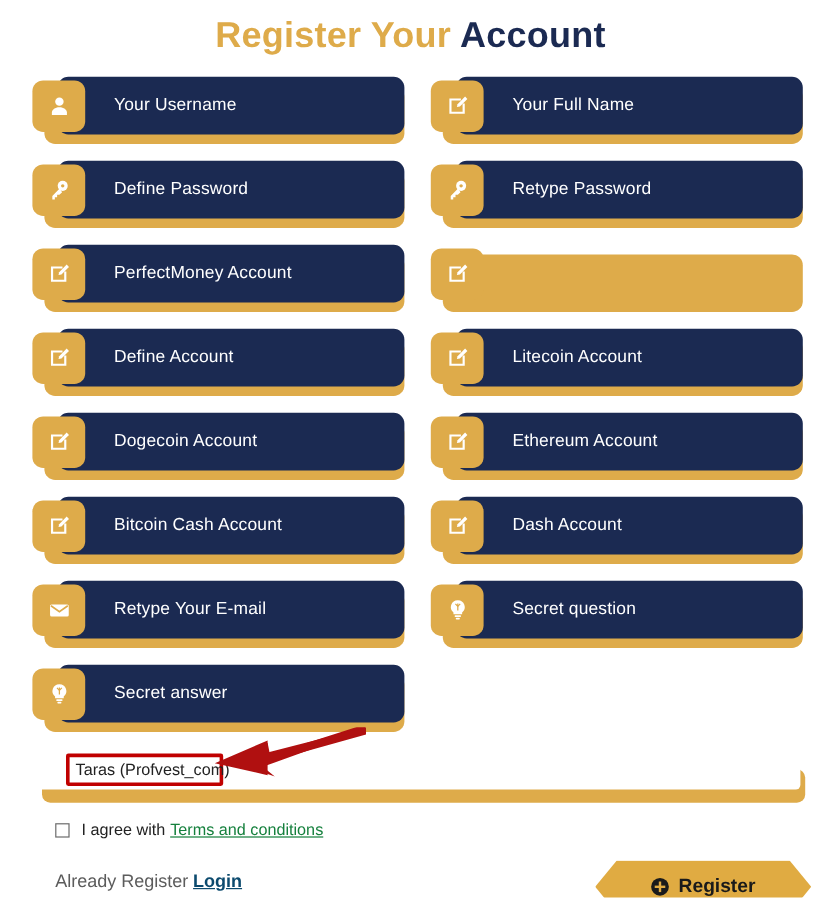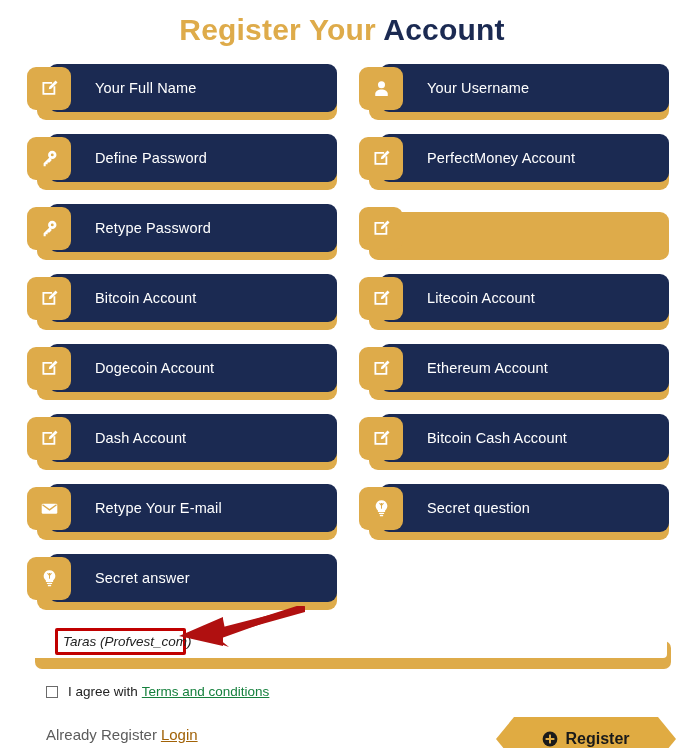--- a/index.html
+++ b/index.html
@@ -89,21 +89,20 @@
     justify-content: center;
     z-index: 3;
   }
   .field .icon-badge svg { display: block; }
 
   
   .ref-row {
     position: relative;
     margin: 24px 27px 0 27px;
     height: 38px;
-    font-style: italic;
   }
   .ref-shadow {
     position: absolute;
     left: 8px;
     top: 13px;
     width: 636px;
     height: 28px;
     background: #deab4a;
     border-radius: 7px;
   }
@@ -178,22 +177,22 @@
   }
   .already {
     position: absolute;
     left: 46px;
     top: 9px;
     font-size: 15px;
     color: #5c5c5c;
     white-space: nowrap;
   }
   .already .login {
-    color: #a16207;
-    font-weight: normal;
+    color: #0c4a6e;
+    font-weight: bold;
     margin-left: 4px;
   }
   .register-btn {
     position: absolute;
     right: 8px;
     top: 0px;
     width: 180px;
     height: 44px;
     background: #e0ab42;
     border: none;
@@ -217,92 +216,92 @@
 
   <h1 class="title">
     <span class="gold">Register Your</span>
     <span class="navy">Account</span>
   </h1>
 
   <div class="form-grid">
       <div class="field">
         <div class="shadow-bar"></div>
         <div class="box">
-          <span class="label">Your Full Name</span>
-        </div>
-        <div class="icon-badge">
-          <svg width="19" height="19" viewBox="0 0 20 20">
-            <path d="M2.6 3.2h10.1v1.9H4.5v9.7h9.7v-7.1h1.9v9H2.6z" fill="#fff"></path>
-            <path d="M16.4 1.6l2 2-6.6 6.6-2.6.6.6-2.6z" fill="#fff"></path>
-          </svg>
-        </div>
-      </div>
-      <div class="field">
-        <div class="shadow-bar"></div>
-        <div class="box">
           <span class="label">Your Username</span>
         </div>
         <div class="icon-badge">
           <svg width="19" height="19" viewBox="0 0 20 20">
             <circle cx="10" cy="6" r="3.7" fill="#fff"></circle>
             <path d="M10 11c-3.8 0-6.6 2.2-6.6 4.6v2.2h13.2v-2.2C16.6 13.2 13.8 11 10 11z" fill="#fff"></path>
+          </svg>
+        </div>
+      </div>
+      <div class="field">
+        <div class="shadow-bar"></div>
+        <div class="box">
+          <span class="label">Your Full Name</span>
+        </div>
+        <div class="icon-badge">
+          <svg width="19" height="19" viewBox="0 0 20 20">
+            <path d="M2.6 3.2h10.1v1.9H4.5v9.7h9.7v-7.1h1.9v9H2.6z" fill="#fff"></path>
+            <path d="M16.4 1.6l2 2-6.6 6.6-2.6.6.6-2.6z" fill="#fff"></path>
           </svg>
         </div>
       </div>
       <div class="field">
         <div class="shadow-bar"></div>
         <div class="box">
           <span class="label">Define Password</span>
         </div>
         <div class="icon-badge">
           <svg width="19" height="19" viewBox="0 0 20 20">
             <circle cx="12.9" cy="6.2" r="4.4" fill="#fff"></circle>
             <circle cx="12.9" cy="6.2" r="1.5" fill="#deab4a"></circle>
             <path d="M10.2 8.6l-6.4 6.4v3.1h2.2v-2h2v-2h2l2.4-2.4z" fill="#fff"></path>
           </svg>
         </div>
       </div>
       <div class="field">
         <div class="shadow-bar"></div>
         <div class="box">
-          <span class="label">PerfectMoney Account</span>
-        </div>
-        <div class="icon-badge">
-          <svg width="19" height="19" viewBox="0 0 20 20">
-            <path d="M2.6 3.2h10.1v1.9H4.5v9.7h9.7v-7.1h1.9v9H2.6z" fill="#fff"></path>
-            <path d="M16.4 1.6l2 2-6.6 6.6-2.6.6.6-2.6z" fill="#fff"></path>
-          </svg>
-        </div>
-      </div>
-      <div class="field">
-        <div class="shadow-bar"></div>
-        <div class="box">
           <span class="label">Retype Password</span>
         </div>
         <div class="icon-badge">
           <svg width="19" height="19" viewBox="0 0 20 20">
             <circle cx="12.9" cy="6.2" r="4.4" fill="#fff"></circle>
             <circle cx="12.9" cy="6.2" r="1.5" fill="#deab4a"></circle>
             <path d="M10.2 8.6l-6.4 6.4v3.1h2.2v-2h2v-2h2l2.4-2.4z" fill="#fff"></path>
           </svg>
         </div>
       </div>
       <div class="field">
         <div class="shadow-bar"></div>
-        <div class="icon-badge">
-          <svg width="19" height="19" viewBox="0 0 20 20">
-            <path d="M2.6 3.2h10.1v1.9H4.5v9.7h9.7v-7.1h1.9v9H2.6z" fill="#fff"></path>
-            <path d="M16.4 1.6l2 2-6.6 6.6-2.6.6.6-2.6z" fill="#fff"></path>
-          </svg>
-        </div>
-      </div>
-      <div class="field">
-        <div class="shadow-bar"></div>
-        <div class="box">
-          <span class="label">Bitcoin Account</span>
+        <div class="box">
+          <span class="label">PerfectMoney Account</span>
+        </div>
+        <div class="icon-badge">
+          <svg width="19" height="19" viewBox="0 0 20 20">
+            <path d="M2.6 3.2h10.1v1.9H4.5v9.7h9.7v-7.1h1.9v9H2.6z" fill="#fff"></path>
+            <path d="M16.4 1.6l2 2-6.6 6.6-2.6.6.6-2.6z" fill="#fff"></path>
+          </svg>
+        </div>
+      </div>
+      <div class="field">
+        <div class="shadow-bar"></div>
+        <div class="icon-badge">
+          <svg width="19" height="19" viewBox="0 0 20 20">
+            <path d="M2.6 3.2h10.1v1.9H4.5v9.7h9.7v-7.1h1.9v9H2.6z" fill="#fff"></path>
+            <path d="M16.4 1.6l2 2-6.6 6.6-2.6.6.6-2.6z" fill="#fff"></path>
+          </svg>
+        </div>
+      </div>
+      <div class="field">
+        <div class="shadow-bar"></div>
+        <div class="box">
+          <span class="label">Define Account</span>
         </div>
         <div class="icon-badge">
           <svg width="19" height="19" viewBox="0 0 20 20">
             <path d="M2.6 3.2h10.1v1.9H4.5v9.7h9.7v-7.1h1.9v9H2.6z" fill="#fff"></path>
             <path d="M16.4 1.6l2 2-6.6 6.6-2.6.6.6-2.6z" fill="#fff"></path>
           </svg>
         </div>
       </div>
       <div class="field">
         <div class="shadow-bar"></div>
@@ -336,33 +335,33 @@
         <div class="icon-badge">
           <svg width="19" height="19" viewBox="0 0 20 20">
             <path d="M2.6 3.2h10.1v1.9H4.5v9.7h9.7v-7.1h1.9v9H2.6z" fill="#fff"></path>
             <path d="M16.4 1.6l2 2-6.6 6.6-2.6.6.6-2.6z" fill="#fff"></path>
           </svg>
         </div>
       </div>
       <div class="field">
         <div class="shadow-bar"></div>
         <div class="box">
+          <span class="label">Bitcoin Cash Account</span>
+        </div>
+        <div class="icon-badge">
+          <svg width="19" height="19" viewBox="0 0 20 20">
+            <path d="M2.6 3.2h10.1v1.9H4.5v9.7h9.7v-7.1h1.9v9H2.6z" fill="#fff"></path>
+            <path d="M16.4 1.6l2 2-6.6 6.6-2.6.6.6-2.6z" fill="#fff"></path>
+          </svg>
+        </div>
+      </div>
+      <div class="field">
+        <div class="shadow-bar"></div>
+        <div class="box">
           <span class="label">Dash Account</span>
-        </div>
-        <div class="icon-badge">
-          <svg width="19" height="19" viewBox="0 0 20 20">
-            <path d="M2.6 3.2h10.1v1.9H4.5v9.7h9.7v-7.1h1.9v9H2.6z" fill="#fff"></path>
-            <path d="M16.4 1.6l2 2-6.6 6.6-2.6.6.6-2.6z" fill="#fff"></path>
-          </svg>
-        </div>
-      </div>
-      <div class="field">
-        <div class="shadow-bar"></div>
-        <div class="box">
-          <span class="label">Bitcoin Cash Account</span>
         </div>
         <div class="icon-badge">
           <svg width="19" height="19" viewBox="0 0 20 20">
             <path d="M2.6 3.2h10.1v1.9H4.5v9.7h9.7v-7.1h1.9v9H2.6z" fill="#fff"></path>
             <path d="M16.4 1.6l2 2-6.6 6.6-2.6.6.6-2.6z" fill="#fff"></path>
           </svg>
         </div>
       </div>
       <div class="field">
         <div class="shadow-bar"></div>

